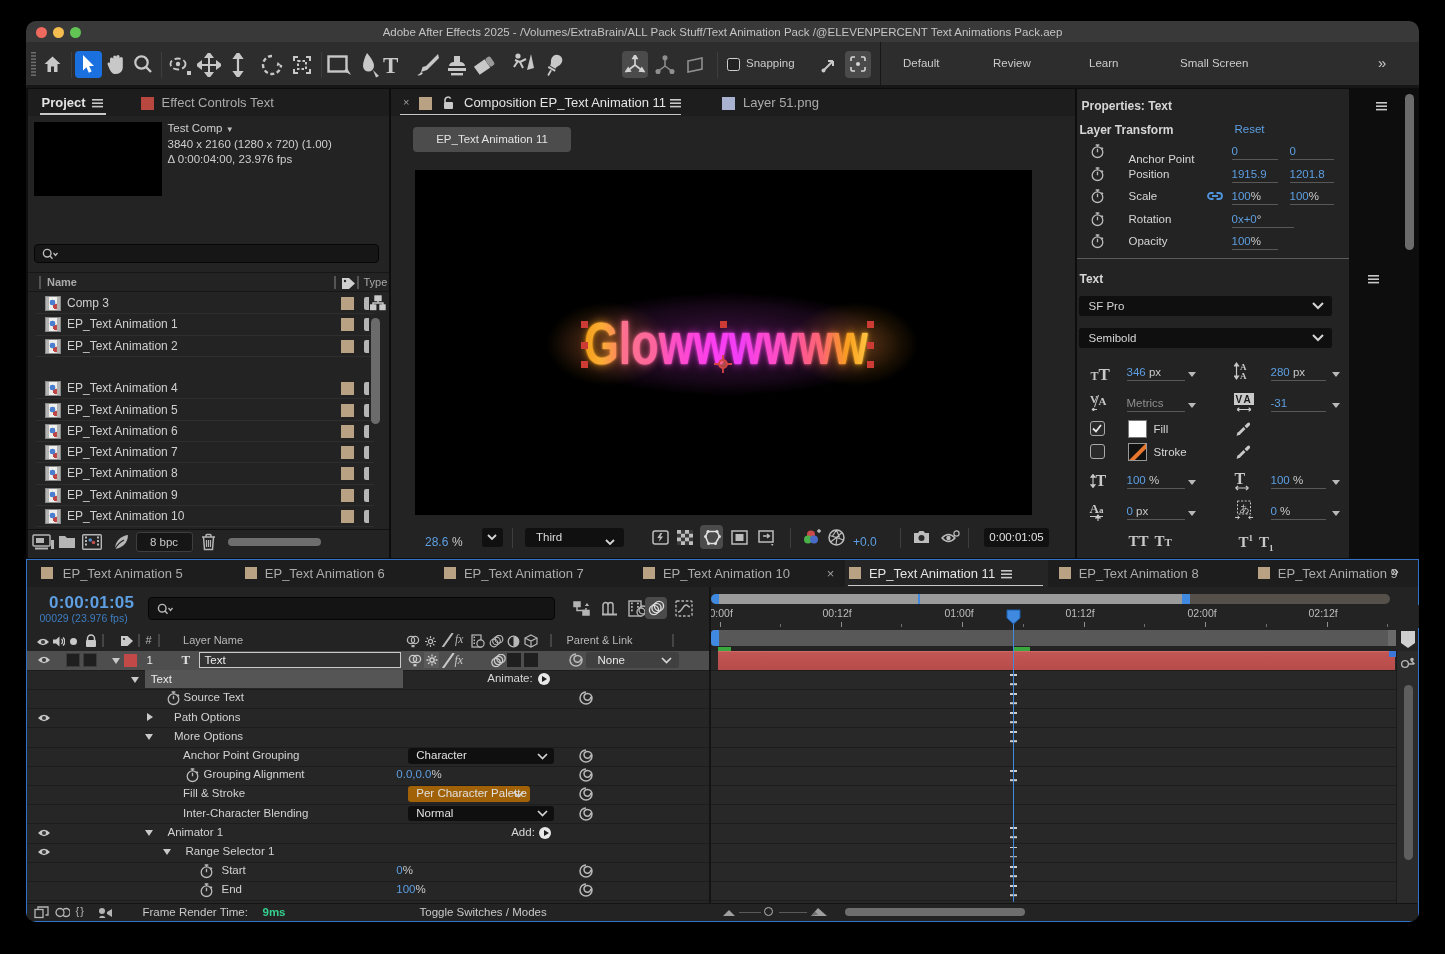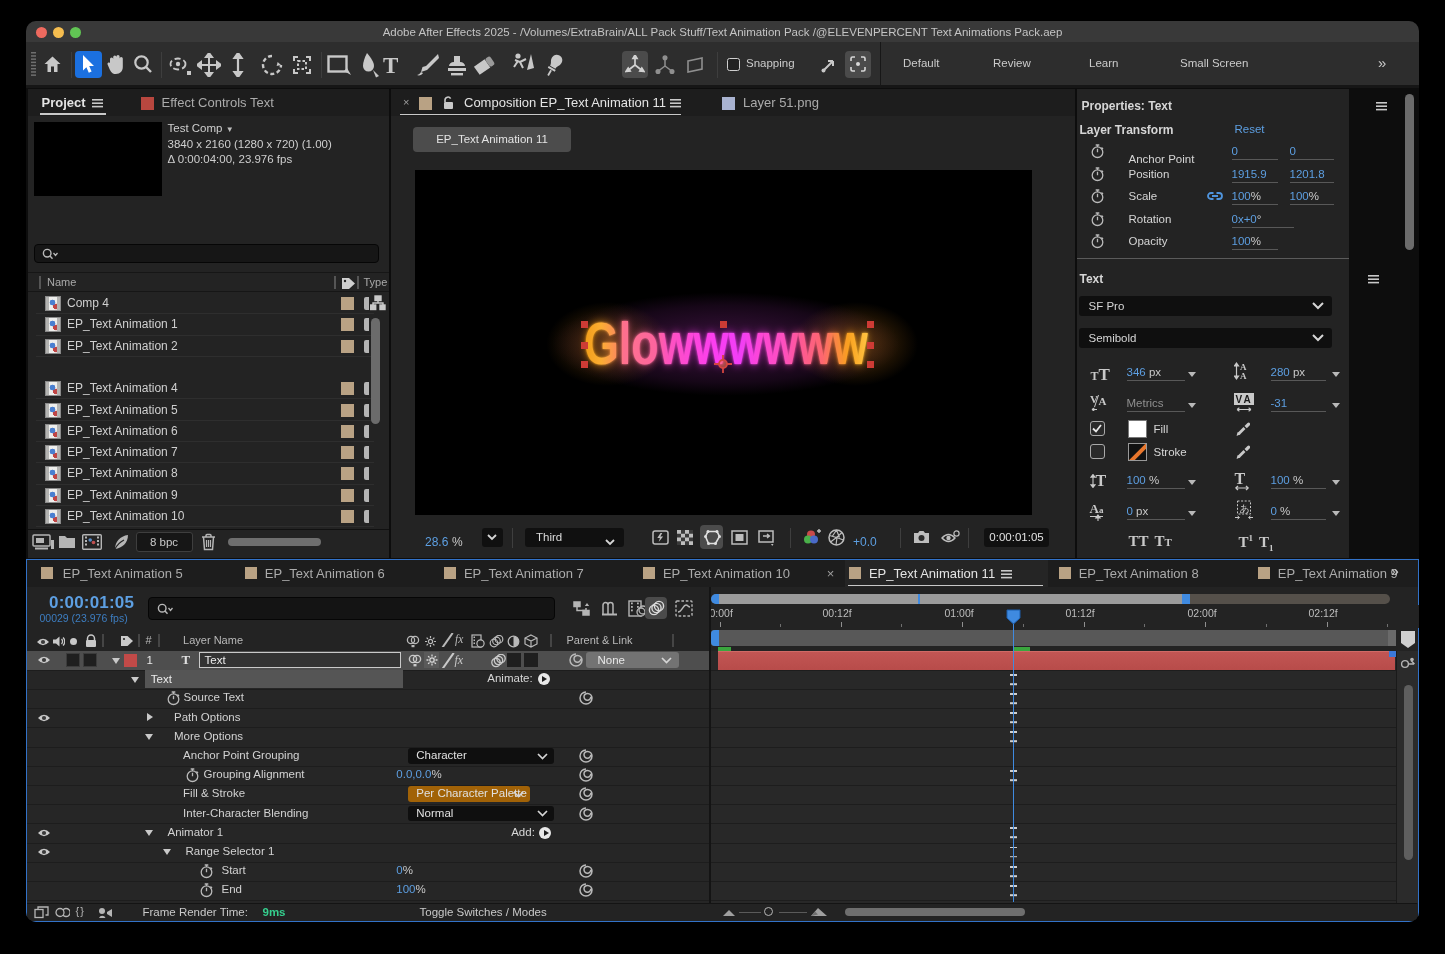--- a/index.html
+++ b/index.html
@@ -223,33 +223,33 @@
 <div class="a" style="left:6.5px;top:155px;width:345px;height:19px;background:#161616;border:1px solid #060606;border-radius:4px;">
 <svg style="margin:3px 0 0 7px" width="17" height="13" viewBox="0 0 17 13">
           <circle cx="5.2" cy="5.2" r="3.8" fill="none" stroke="#b9b9b9" stroke-width="1.4"></circle>
           <line x1="8" y1="8" x2="10.5" y2="10.8" stroke="#b9b9b9" stroke-width="1.4"></line>
           <path d="M11.5 5 l2 2.4 2-2.4" fill="none" stroke="#b9b9b9" stroke-width="1.3"></path>
         </svg>
       </div>
 
 <div class="a" style="left:0;top:183px;width:100%;height:20px;border-top:1px solid #161616;border-bottom:1px solid #161616;background:#232323;">
 <div class="a" style="left:11.5px;top:3px;width:2px;height:13px;background:#555;"></div>
-<div class="a" style="left:19.5px;top:3px;color:#a9a9a9;font-size:11px;">Name</div>
+<div class="a" style="left:19.5px;top:3px;color:#a9a9a9;font-size:11px;font-weight:bold;">Name</div>
 <div class="a" style="left:306.5px;top:3px;width:2px;height:13px;background:#555;"></div>
 <svg class="a" style="left:313px;top:3.5px;" width="15" height="13" viewBox="0 0 15 13">
           <path d="M1 1 h7 l6 5.5 -6 5.5 h-7 z" fill="#cfcfcf"></path>
           <circle cx="4" cy="4" r="1.2" fill="#232323"></circle>
         </svg>
 <div class="a" style="left:329.5px;top:3px;width:2px;height:13px;background:#555;"></div>
 <div class="a" style="left:336px;top:3px;color:#a9a9a9;font-size:11px;">Type</div>
 </div>
 <div id="plist" class="a" style="left:0;top:204px;width:361px;height:236px;overflow:hidden;">
 <div class="prow" style="top:0.0px;">
           <div class="cicon"></div>
-          <div class="ctxt">Comp 4</div>
+          <div class="ctxt">Comp 3</div>
           <div class="ctan"></div>
           <div class="cpart"></div>
           <svg style="position:absolute;left:334px;top:2px" width="16" height="16" viewBox="0 0 16 16">
             <g fill="none" stroke="#c9c9c9" stroke-width="1.4">
               <rect x="5" y="1" width="6" height="4.5" fill="#c9c9c9"></rect>
               <rect x="0.7" y="10" width="5" height="4.5" fill="#c9c9c9"></rect>
               <rect x="10" y="10" width="5" height="4.5" fill="#c9c9c9"></rect>
               <path d="M8 5.5 v2.5 M3 10 v-2 h10 v2"></path>
             </g>
           </svg>
@@ -857,21 +857,21 @@
 <svg class="a" style="left:464.1px;top:93.5px;" width="15" height="14" viewBox="0 0 15 14">
           <circle cx="5" cy="8.5" r="4.2" fill="none" stroke="#c9c9c9" stroke-width="1.3"></circle>
           <circle cx="7.5" cy="6.5" r="4.2" fill="none" stroke="#c9c9c9" stroke-width="1.3"></circle>
           <circle cx="10" cy="4.5" r="4.2" fill="none" stroke="#c9c9c9" stroke-width="1.3"></circle>
         </svg>
 <div class="a" style="left:479.5px;top:93.0px;width:14px;height:14px;background:#1f1f1f;"></div>
 <div class="a" style="left:496.5px;top:93.0px;width:14px;height:14px;background:#1f1f1f;"></div>
 <svg class="a" style="left:541.5px;top:93.0px;" width="14" height="14" viewBox="0 0 14 14">
           <path d="M7 1 a6 6 0 1 0 6 6 a4.6 4.6 0 0 0 -4.6 -4.6 a3.4 3.4 0 1 0 3.4 3.4" fill="none" stroke="#b9b9b9" stroke-width="1.5"></path>
         </svg>
-<div class="a" style="left:558.5px;top:92.0px;width:93px;height:16px;background:#737373;border-radius:3px;color:#e8e8e8;font-size:11.5px;line-height:16px;"><span style="margin-left:12px;">None</span><svg style="position:absolute;right:7px;top:5px;" width="11" height="7" viewBox="0 0 11 7">
+<div class="a" style="left:558.5px;top:92.0px;width:93px;height:16px;background:#404040;border-radius:3px;color:#e8e8e8;font-size:11.5px;line-height:16px;"><span style="margin-left:12px;">None</span><svg style="position:absolute;right:7px;top:5px;" width="11" height="7" viewBox="0 0 11 7">
             <path d="M1 1 l4.5 4.5 4.5-4.5" stroke="#d5d5d5" stroke-width="1.7" fill="none"></path>
           </svg></div>
 <div class="a" style="left:690.5px;top:90.5px;width:677px;height:19px;background:linear-gradient(180deg,#c25654,#b84c4a);box-shadow:inset 0 1px 0 #d06a66;"></div>
 <div class="a" style="left:1362px;top:90.5px;width:7px;height:6.5px;background:#3b78d9;"></div>
 <svg class="a" style="left:1372.5px;top:96.5px;" width="16" height="13" viewBox="0 0 16 13">
           <circle cx="5" cy="7" r="3.4" fill="none" stroke="#b5b5b5" stroke-width="1.4"></circle>
           <path d="M8 7 h6 M11 3.5 l3.5 3.5" stroke="#b5b5b5" stroke-width="1.4"></path>
           <circle cx="12" cy="2.5" r="1.8" fill="#b5b5b5"></circle>
         </svg>
 <div class="a" style="left:103.5px;top:116.7px;width:0;height:0;border-left:4.5px solid transparent;border-right:4.5px solid transparent;border-top:6px solid #c9c9c9;"></div>

